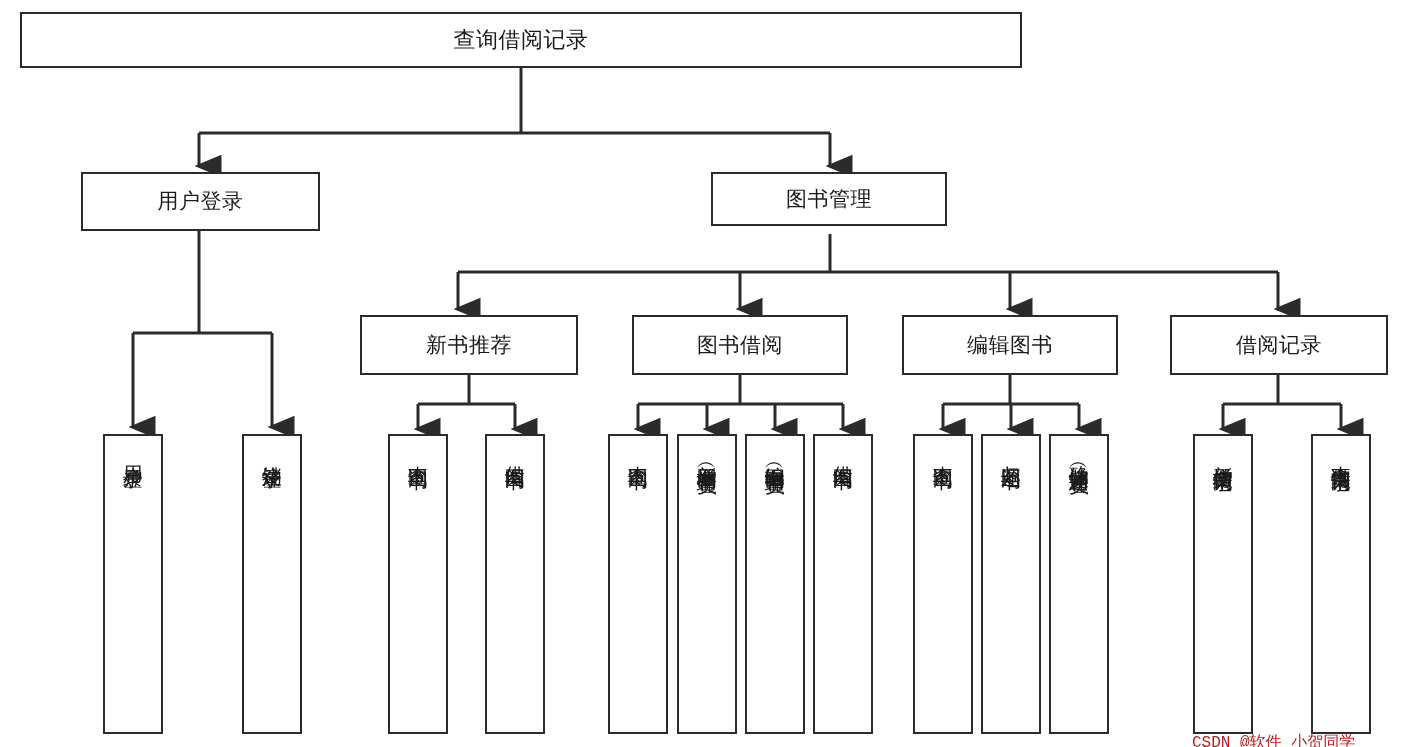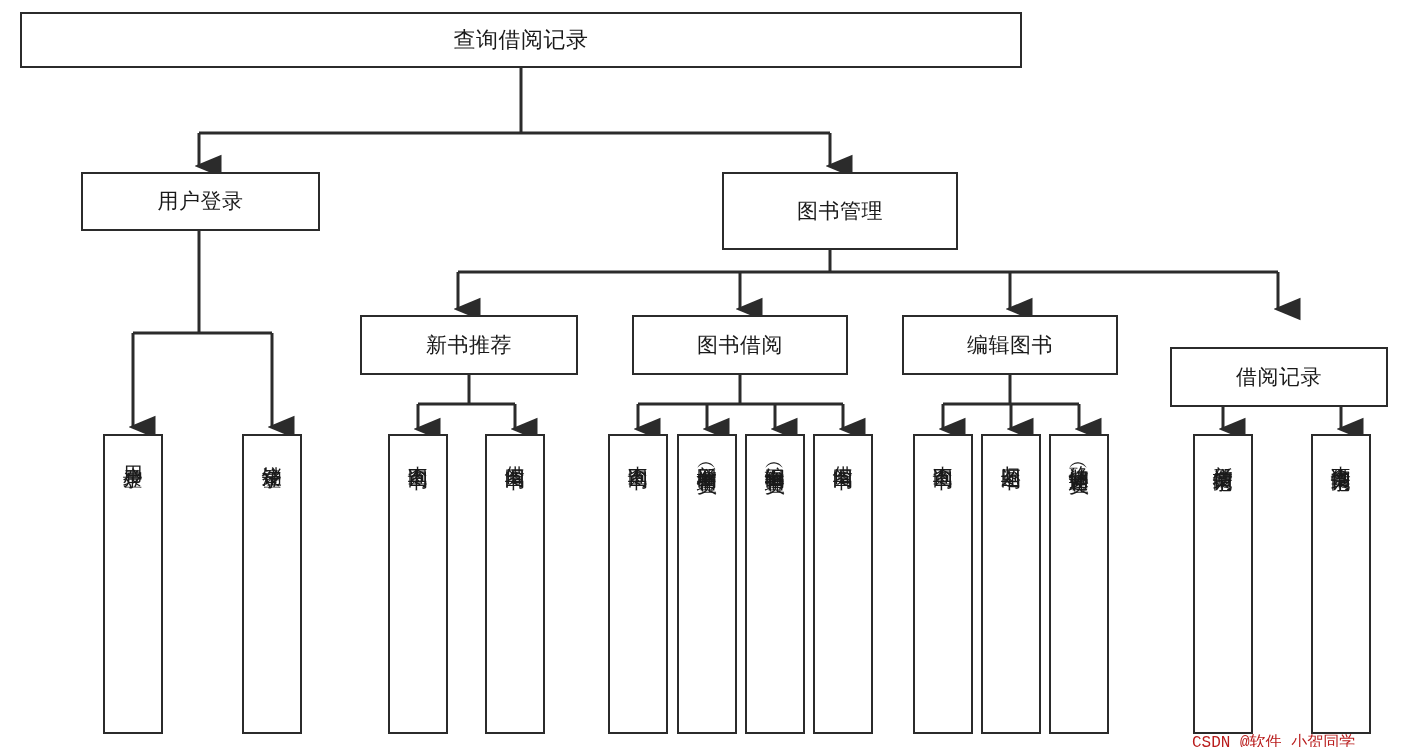--- a/index.html
+++ b/index.html
@@ -133,34 +133,34 @@
     </g>
   </svg>
 
   <div class="node h root" style="left:20px; top:12px; width:1002px; height:56px;">
     <span class="node-label">查询借阅记录</span>
   </div>
 
   <div class="node h" style="left:81px; top:172px; width:239px; height:59px;">
     <span class="node-label">用户登录</span>
   </div>
-  <div class="node h" style="left:711px; top:172px; width:236px; height:78px;margin-left:11px;">
+  <div class="node h" style="left:711px; top:172px; width:236px; height:54px;">
     <span class="node-label">图书管理</span>
   </div>
 
   <div class="node h" style="left:360px; top:315px; width:218px; height:60px;text-align:right;">
     <span class="node-label">新书推荐</span>
   </div>
   <div class="node h" style="left:632px; top:315px; width:216px; height:60px;">
     <span class="node-label">图书借阅</span>
   </div>
   <div class="node h" style="left:902px; top:315px; width:216px; height:60px;">
     <span class="node-label">编辑图书</span>
   </div>
-  <div class="node h" style="left:1170px; top:315px; width:218px; height:60px;margin-top:32px;">
+  <div class="node h" style="left:1170px; top:315px; width:218px; height:60px;">
     <span class="node-label">借阅记录</span>
   </div>
 
   <div class="node v" style="left:103px; top:434px; width:60px; height:300px;">
     <span class="node-label">用户登录</span>
   </div>
   <div class="node v" style="left:242px; top:434px; width:60px; height:300px;">
     <span class="node-label">注销登录</span>
   </div>
 

